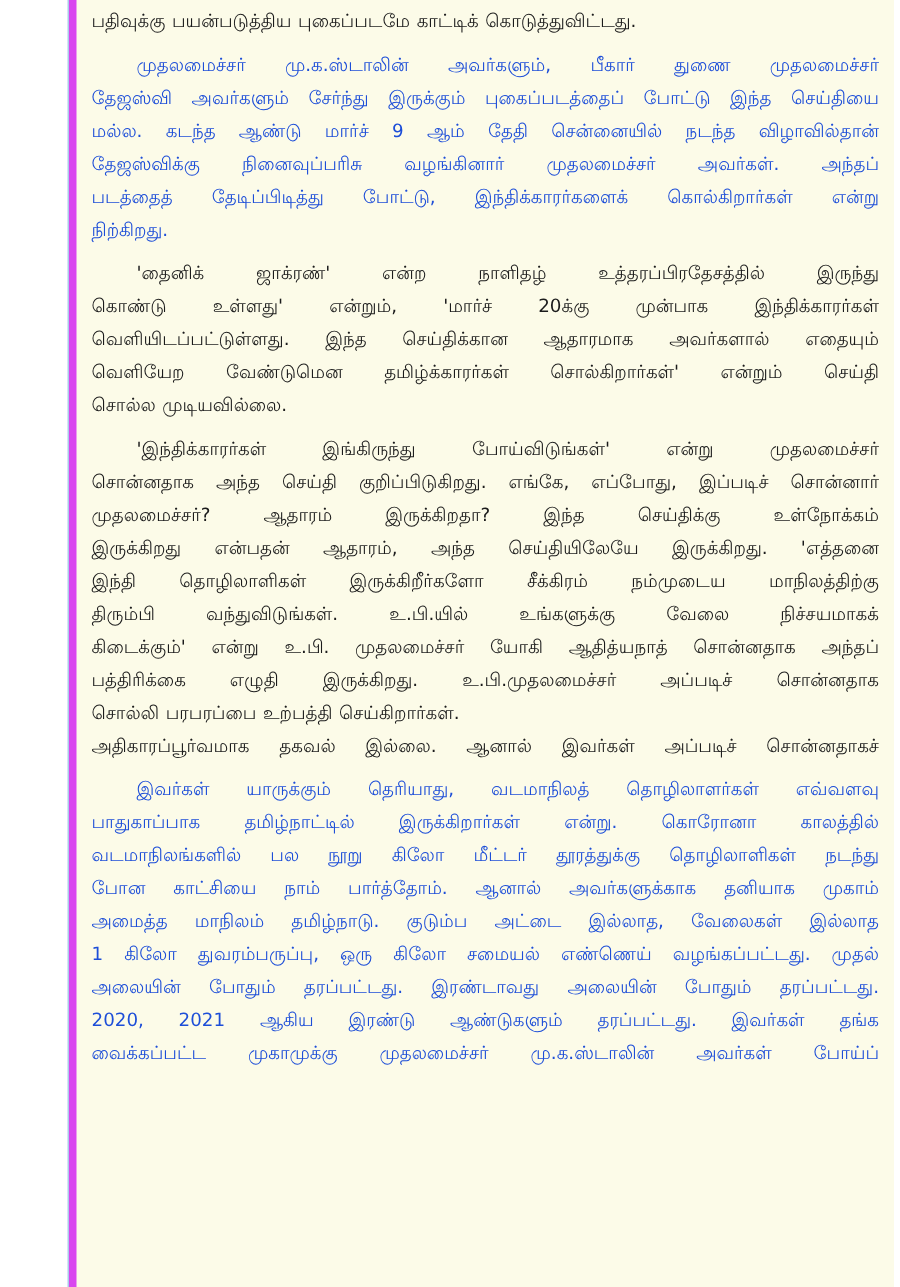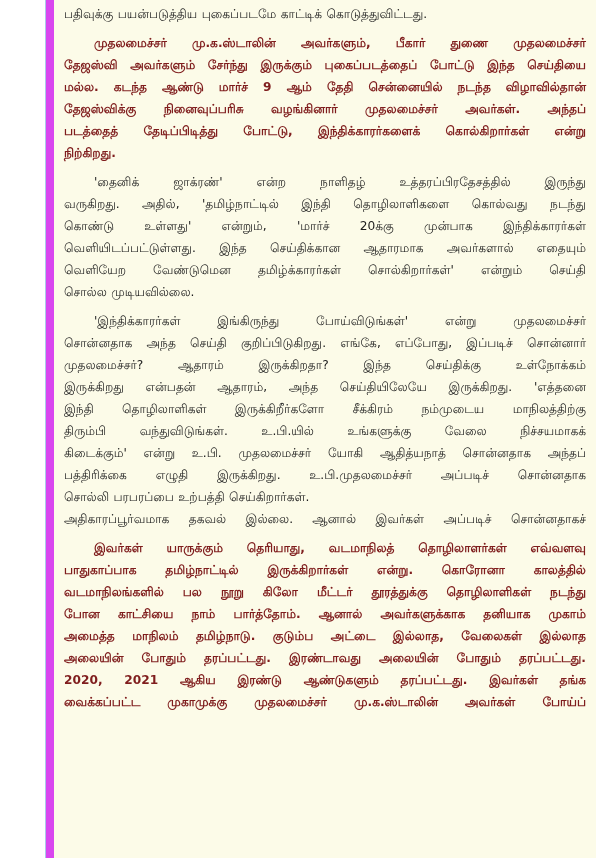--- a/index.html
+++ b/index.html
@@ -16,38 +16,38 @@
       height: 858px;
       background: #ffffff;
     }
     .panel {
       position: absolute;
       left: 46px;
       top: 0;
       width: 550px;
       height: 858px;
       background: #fcfbe8;
-      border-left: 8px solid #d946ef;
+      border-left: 5px solid #d946ef;
       box-shadow: -1px 0 0 #a9cbe9;
       box-sizing: border-box;
       padding: 3px 10px 0 10px;
       overflow: hidden;
     }
     .para {
       font-family: "DejaVu Sans", sans-serif;
       font-size: 12.2px;
       line-height: 22px;
       color: #1b1b1b;
       text-align: justify;
       margin: 0 0 7px 0;
       text-indent: 30px;
       word-spacing: 0.5px;
     }
     .para.noindent { text-indent: 0; }
-    .para.bold { font-weight: bold; color: #7f1d1d; }
+    .para.bold { font-weight: normal; color: #1d4ed8; }
     .line { display: block; text-align: justify; text-align-last: justify; }
     .line.last { text-align-last: left; }
   </style>
 </head>
 <body>
 
 <div class="page">
   <div class="panel">
 
     <p class="para noindent">
@@ -58,21 +58,20 @@
       <span class="line">முதலமைச்சர் மு.க.ஸ்டாலின் அவர்களும், பீகார் துணை முதலமைச்சர்</span>
       <span class="line" style="text-indent:0">தேஜஸ்வி அவர்களும் சேர்ந்து இருக்கும் புகைப்படத்தைப் போட்டு இந்த செய்தியை</span>
       <span class="line" style="text-indent:0">மல்ல. கடந்த ஆண்டு மார்ச் 9 ஆம் தேதி சென்னையில் நடந்த விழாவில்தான்</span>
       <span class="line" style="text-indent:0">தேஜஸ்விக்கு நினைவுப்பரிசு வழங்கினார் முதலமைச்சர் அவர்கள். அந்தப்</span>
       <span class="line" style="text-indent:0">படத்தைத் தேடிப்பிடித்து போட்டு, இந்திக்காரர்களைக் கொல்கிறார்கள் என்று</span>
       <span class="line last" style="text-indent:0">நிற்கிறது.</span>
     </p>
 
     <p class="para">
       <span class="line">'தைனிக் ஜாக்ரண்' என்ற நாளிதழ் உத்தரப்பிரதேசத்தில் இருந்து</span>
-      <span class="line" style="text-indent:0">வருகிறது. அதில், 'தமிழ்நாட்டில் இந்தி தொழிலாளிகளை கொல்வது நடந்து</span>
       <span class="line" style="text-indent:0">கொண்டு உள்ளது' என்றும், 'மார்ச் 20க்கு முன்பாக  இந்திக்காரர்கள்</span>
       <span class="line" style="text-indent:0">வெளியிடப்பட்டுள்ளது. இந்த செய்திக்கான ஆதாரமாக அவர்களால் எதையும்</span>
       <span class="line" style="text-indent:0">வெளியேற வேண்டுமென தமிழ்க்காரர்கள் சொல்கிறார்கள்' என்றும் செய்தி</span>
       <span class="line last" style="text-indent:0">சொல்ல முடியவில்லை.</span>
     </p>
 
     <p class="para">
       <span class="line">'இந்திக்காரர்கள் இங்கிருந்து போய்விடுங்கள்' என்று முதலமைச்சர்</span>
       <span class="line" style="text-indent:0">சொன்னதாக அந்த செய்தி குறிப்பிடுகிறது. எங்கே, எப்போது, இப்படிச் சொன்னார்</span>
       <span class="line" style="text-indent:0">முதலமைச்சர்? ஆதாரம் இருக்கிறதா? இந்த செய்திக்கு உள்நோக்கம்</span>
@@ -85,20 +84,21 @@
       <span class="line" style="text-indent:0">அதிகாரப்பூர்வமாக தகவல் இல்லை. ஆனால் இவர்கள் அப்படிச் சொன்னதாகச்</span>
     </p>
 
 
     <p class="para bold">
       <span class="line">இவர்கள் யாருக்கும் தெரியாது, வடமாநிலத் தொழிலாளர்கள் எவ்வளவு</span>
       <span class="line" style="text-indent:0">பாதுகாப்பாக தமிழ்நாட்டில் இருக்கிறார்கள் என்று. கொரோனா காலத்தில்</span>
       <span class="line" style="text-indent:0">வடமாநிலங்களில் பல நூறு கிலோ மீட்டர் தூரத்துக்கு தொழிலாளிகள் நடந்து</span>
       <span class="line" style="text-indent:0">போன காட்சியை நாம் பார்த்தோம். ஆனால் அவர்களுக்காக தனியாக முகாம்</span>
       <span class="line" style="text-indent:0">அமைத்த மாநிலம் தமிழ்நாடு. குடும்ப அட்டை இல்லாத, வேலைகள் இல்லாத</span>
+      <span class="line" style="text-indent:0">1 கிலோ துவரம்பருப்பு, ஒரு கிலோ சமையல் எண்ணெய் வழங்கப்பட்டது. முதல்</span>
       <span class="line" style="text-indent:0">அலையின் போதும் தரப்பட்டது. இரண்டாவது அலையின் போதும் தரப்பட்டது.</span>
       <span class="line" style="text-indent:0">2020, 2021 ஆகிய இரண்டு ஆண்டுகளும் தரப்பட்டது. இவர்கள் தங்க</span>
       <span class="line" style="text-indent:0">வைக்கப்பட்ட முகாமுக்கு முதலமைச்சர் மு.க.ஸ்டாலின் அவர்கள் போய்ப்</span>
 
     </p>
 
   </div>
 </div>
 
 </body></html>

